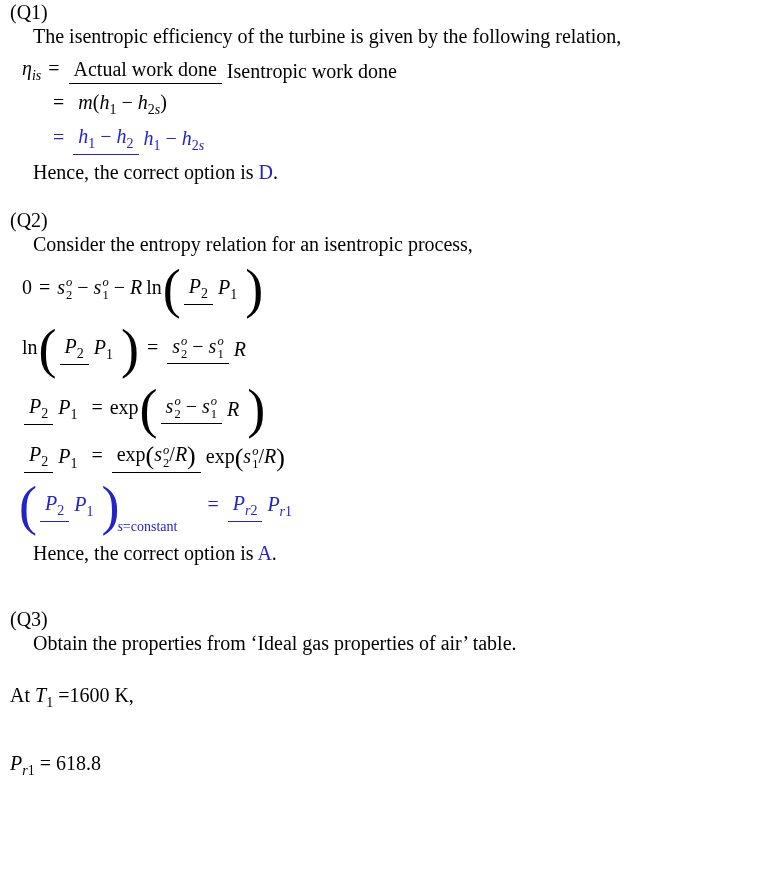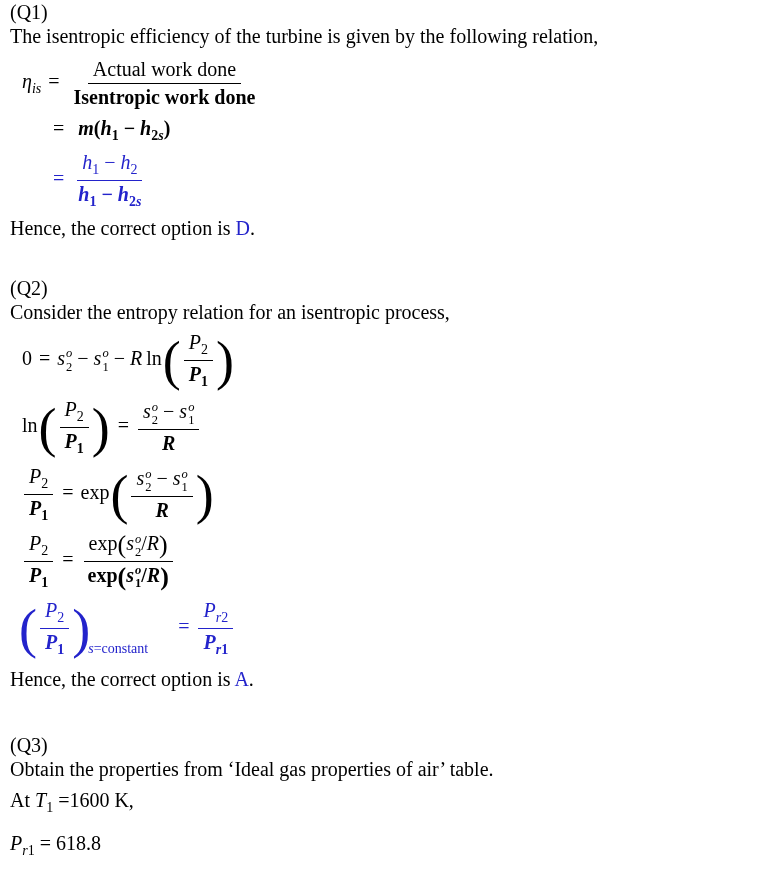--- a/index.html
+++ b/index.html
@@ -6,54 +6,54 @@
   * { box-sizing:border-box; }
   html,body { margin:0; padding:0; }
   body {
     width:757px; height:877px; overflow:hidden;
     background:var(--bg); color:var(--ink);
     font-family:"Liberation Serif", serif;
     font-size:20px;
   }
   .page { padding:0 10px 0 10px; }
 
-  .line { line-height:24px; }
+  .line { line-height:24px;margin-left:23px; }
   .sec-header { line-height:24px; }
-  .gap-q2 { margin-top:36px; }
+  .gap-q2 { margin-top:24px; }
   .gap-q3 { margin-top:42px; }
 
   .it { font-style:italic; }
   sub { font-size:14px; }
   .eqsign { margin:0 7px; }
   .op { margin:0 5px; }
   .blue { color:var(--blue); }
 
   
-  .frac { display:inline-flex; flex-direction:column; align-items:center; vertical-align:middle; margin:0 2px; }
+  .frac { display:inline-flex; flex-direction:row; align-items:center; vertical-align:middle; margin:0 2px; }
   .frac .num { display:block; padding:1px 5px 2px; border-bottom:1.4px solid currentColor; text-align:center; white-space:nowrap; }
-  .frac .den { display:block; padding:2px 5px 1px; text-align:center; white-space:nowrap;font-weight:bold; }
+  .frac .den { display:block; padding:2px 5px 1px; text-align:center; white-space:nowrap; }
 
   
   .bp { font-size:54px; line-height:1; vertical-align:middle; padding:0 1px; font-weight:400; }
   
   .mp { font-size:26px; line-height:1; vertical-align:middle; }
 
   
   .ss { display:inline-flex; flex-direction:column; align-items:flex-start; vertical-align:middle; font-size:12.5px; line-height:1.05; margin-left:1px; }
 
   
   .cond { display:inline-block; font-size:14px; position:relative; top:20px; margin-left:-3px; }
 
   .row-eta  { margin:9px 0 2px 12px; }
   .row-ind  { margin:5px 0 5px 36px; }
   .q2row    { margin:6px 0 6px 12px; }
   .row-pr   { margin:2px 0 0 8px; }
   .eqsp     { margin-left:30px; }
 
-  .l3 { line-height:32px; margin-top:3px; }
+  .l3 { line-height:40px; margin-top:20px; }
   .nowrap { white-space:nowrap; }
 </style>
 </head>
 <body>
 
 <div class="page">
 
   <section>
     <div class="sec-header">(Q1)</div>
     <div class="line">The isentropic efficiency of the turbine is given by the following relation,</div>

